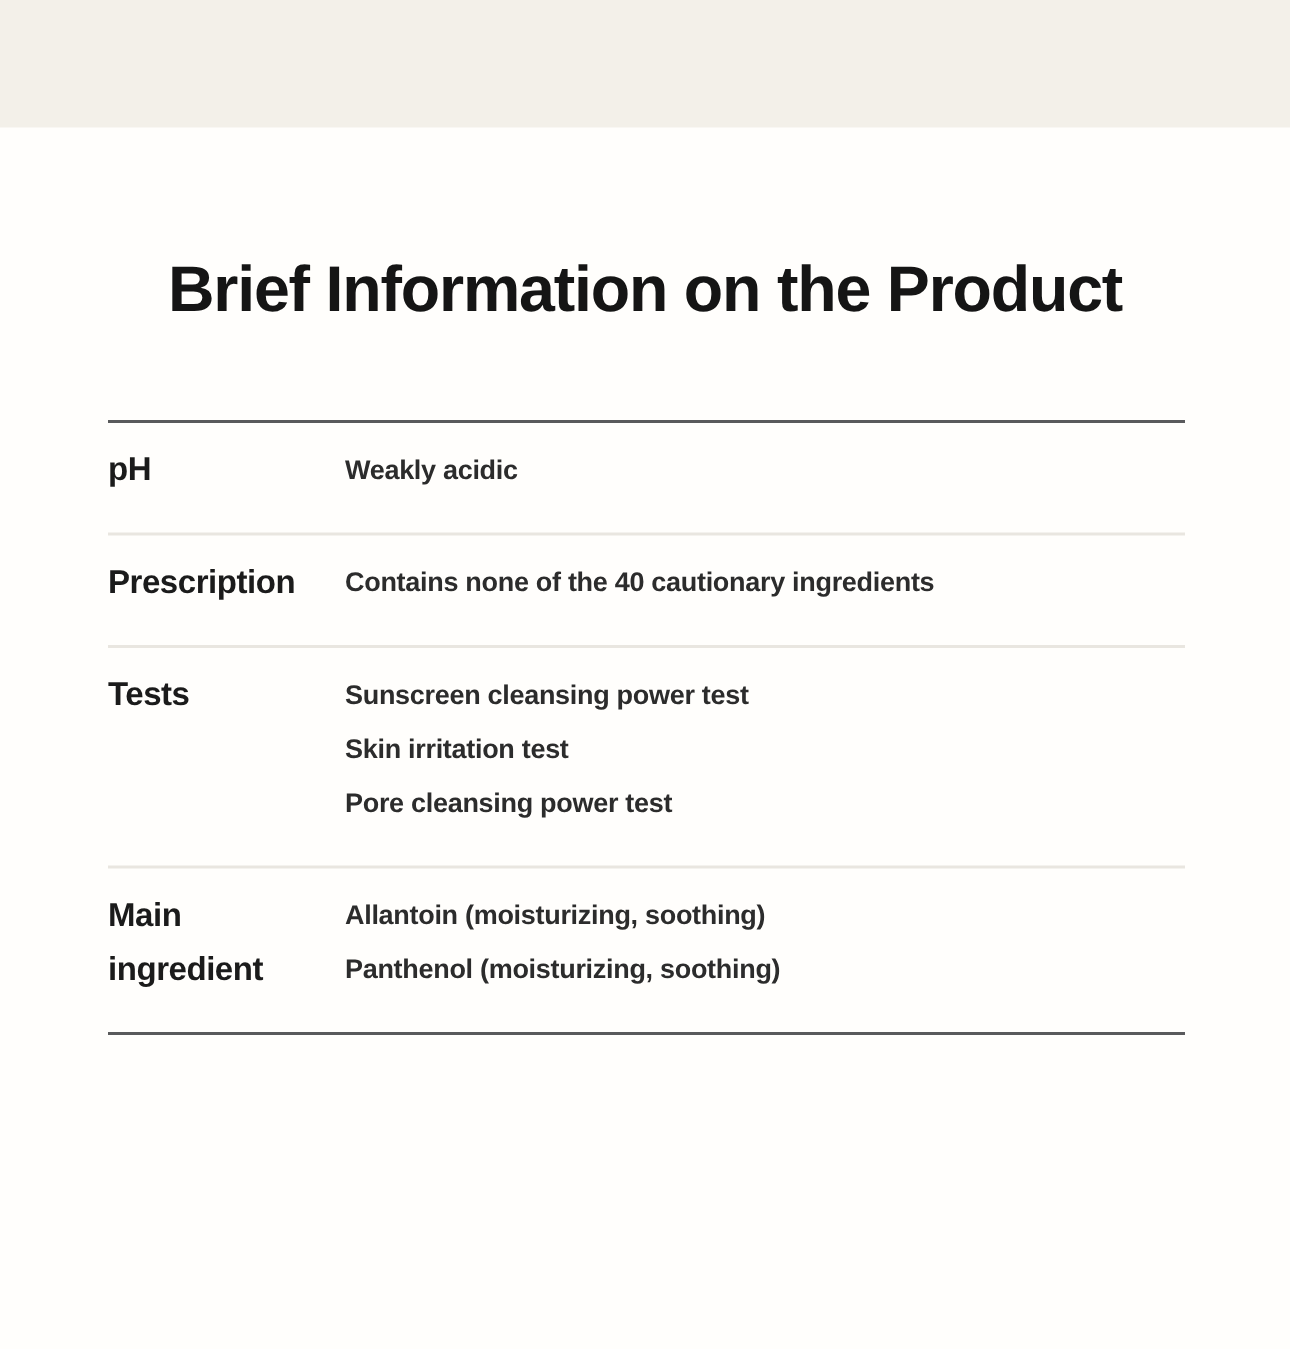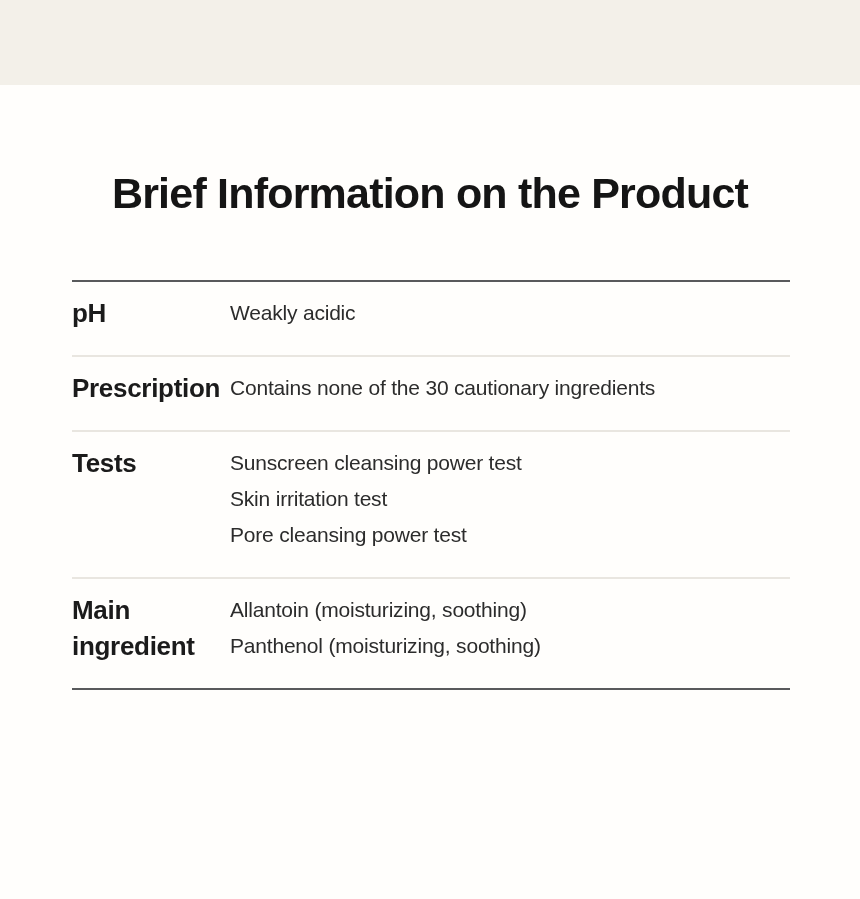--- a/index.html
+++ b/index.html
@@ -34,33 +34,34 @@
   .info-row {
     display: flex;
     padding: 13px 0 24px 0;
   }
   .info-row + .info-row {
     border-top: 2px solid #e9e6e0;
   }
   .row-label {
     width: 158px;
     padding-right: 8px;
-    font-size: 26px;
+    font-size: 22px;
     font-weight: 700;
     line-height: 36px;
     color: #1b1b1b;
     letter-spacing: -0.3px;
     flex-shrink: 0;
   }
   .row-values {
     flex: 1;
-    font-size: 21px;
+    font-size: 18px;
     line-height: 36px;
     color: #2c2c2c;
     letter-spacing: -0.2px;
+    font-weight: bold;
   }
 </style>
 </head>
 <body>
 
 <div class="top-band"></div>
 
 <h1 class="page-title">Brief Information on the Product</h1>
 
 <div class="info-table">
@@ -68,21 +69,21 @@
   <div class="info-row">
     <div class="row-label">pH</div>
     <div class="row-values">
       <div>Weakly acidic</div>
     </div>
   </div>
 
   <div class="info-row">
     <div class="row-label">Prescription</div>
     <div class="row-values">
-      <div>Contains none of the 30 cautionary ingredients</div>
+      <div>Contains none of the 40 cautionary ingredients</div>
     </div>
   </div>
 
   <div class="info-row">
     <div class="row-label">Tests</div>
     <div class="row-values">
       <div>Sunscreen cleansing power test</div>
       <div>Skin irritation test</div>
       <div>Pore cleansing power test</div>
     </div>

